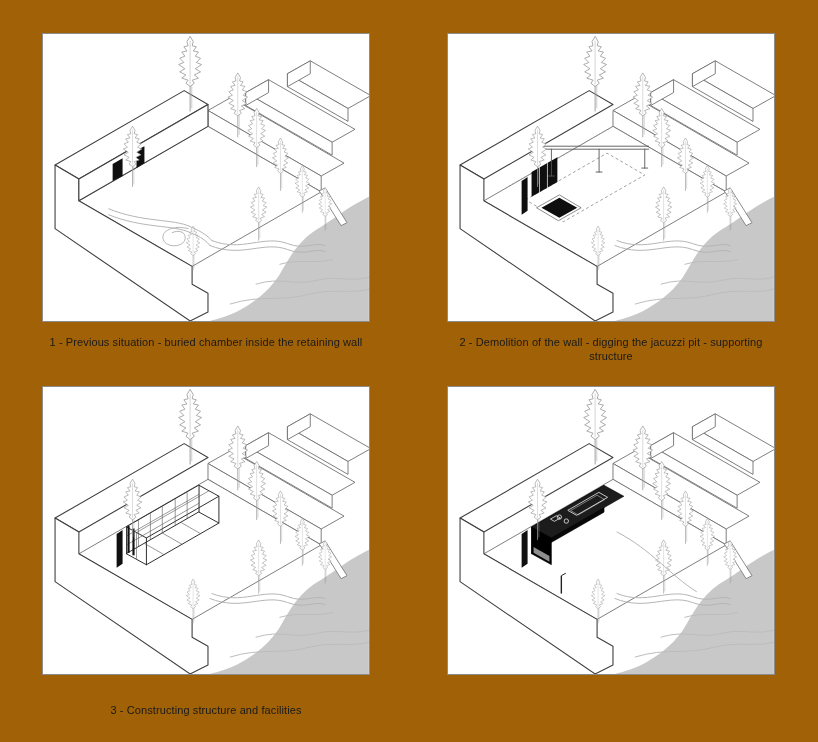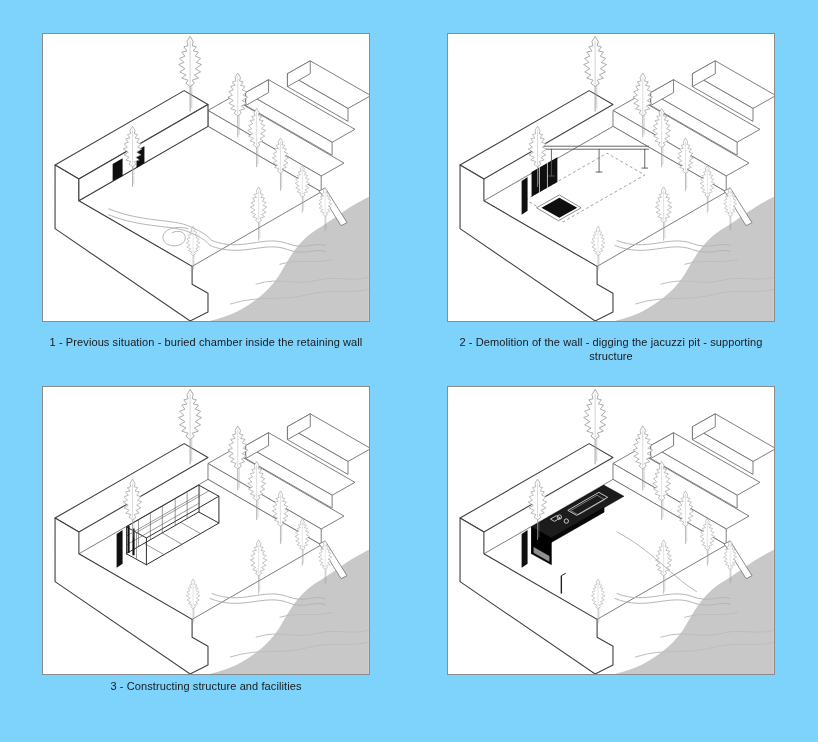--- a/index.html
+++ b/index.html
@@ -1,24 +1,24 @@
 <!DOCTYPE html>
 <html style="--river: #c8c8c8; --river_wave: #bcbcbc; --line_dark: #3f3f3f; --line_mid: #6f6f6f; --tree: #9a9a9a; --black_fill: #0f0f0f; --panel_border: #8c8c8c; --caption_text: #1a1a1a;"><head>
 <meta charset="utf-8">
 <style>
   html,body{margin:0;padding:0;background:#ffffff;}
-  #page{position:relative;width:818px;height:742px;background:#7dd3fc;overflow:hidden;
+  #page{position:relative;width:818px;height:742px;background:#a16207;overflow:hidden;
         font-family:"Liberation Sans", sans-serif;}
   .panel{position:absolute;width:328px;height:289px;border:1px solid var(--panel_border,#8c8c8c);
          box-sizing:border-box;background:#ffffff;}
   .panel svg{position:absolute;left:0;top:0;width:100%;height:100%;display:block;}
   .p1{left:42px;top:33px}.p2{left:447px;top:33px}.p3{left:42px;top:386px}.p4{left:447px;top:386px}
   .caption{position:absolute;width:328px;text-align:center;font-size:11px;line-height:14px;
            color:var(--caption_text,#1a1a1a);letter-spacing:0.1px;}
-  .c1{left:42px;top:335px}.c2{left:447px;top:335px}.c3{left:42px;top:679px}.c4{left:447px;top:689px}
+  .c1{left:42px;top:335px}.c2{left:447px;top:335px}.c3{left:42px;top:703px}.c4{left:447px;top:689px}
 
   
   .river{fill:var(--river,#c8c8c8);stroke:none}
   .wave{stroke:var(--river_wave,#bcbcbc);fill:none;stroke-width:1}
   .massing{fill:#ffffff;stroke:var(--line_dark,#3f3f3f);stroke-width:1.1;stroke-linejoin:round}
   .terr{fill:#ffffff;stroke:var(--line_mid,#6f6f6f);stroke-width:0.9;stroke-linejoin:round}
   .floor{fill:#ffffff;stroke:var(--line_mid,#6f6f6f);stroke-width:0.9;stroke-linejoin:round}
   .band{fill:#ffffff;stroke:var(--line_mid,#6f6f6f);stroke-width:0.8}
   .path-line{stroke:#b4b4b4;fill:none;stroke-width:1;stroke-linecap:round}
   .tree-canopy{fill:#ffffff;stroke:var(--tree,#9a9a9a);stroke-width:0.8;stroke-linejoin:round}

